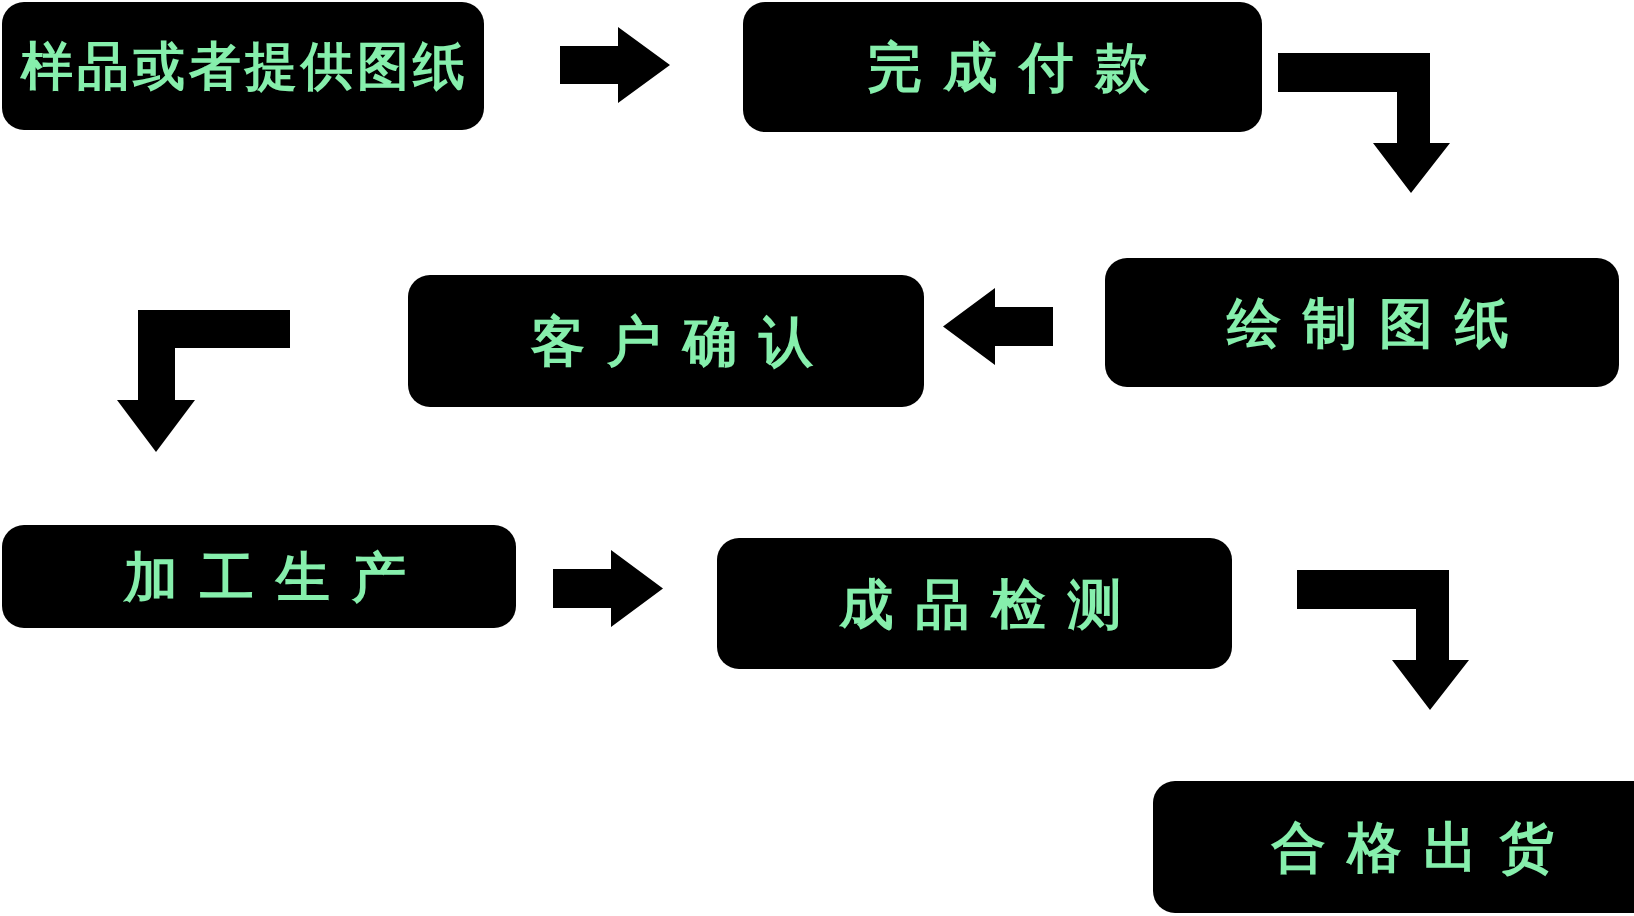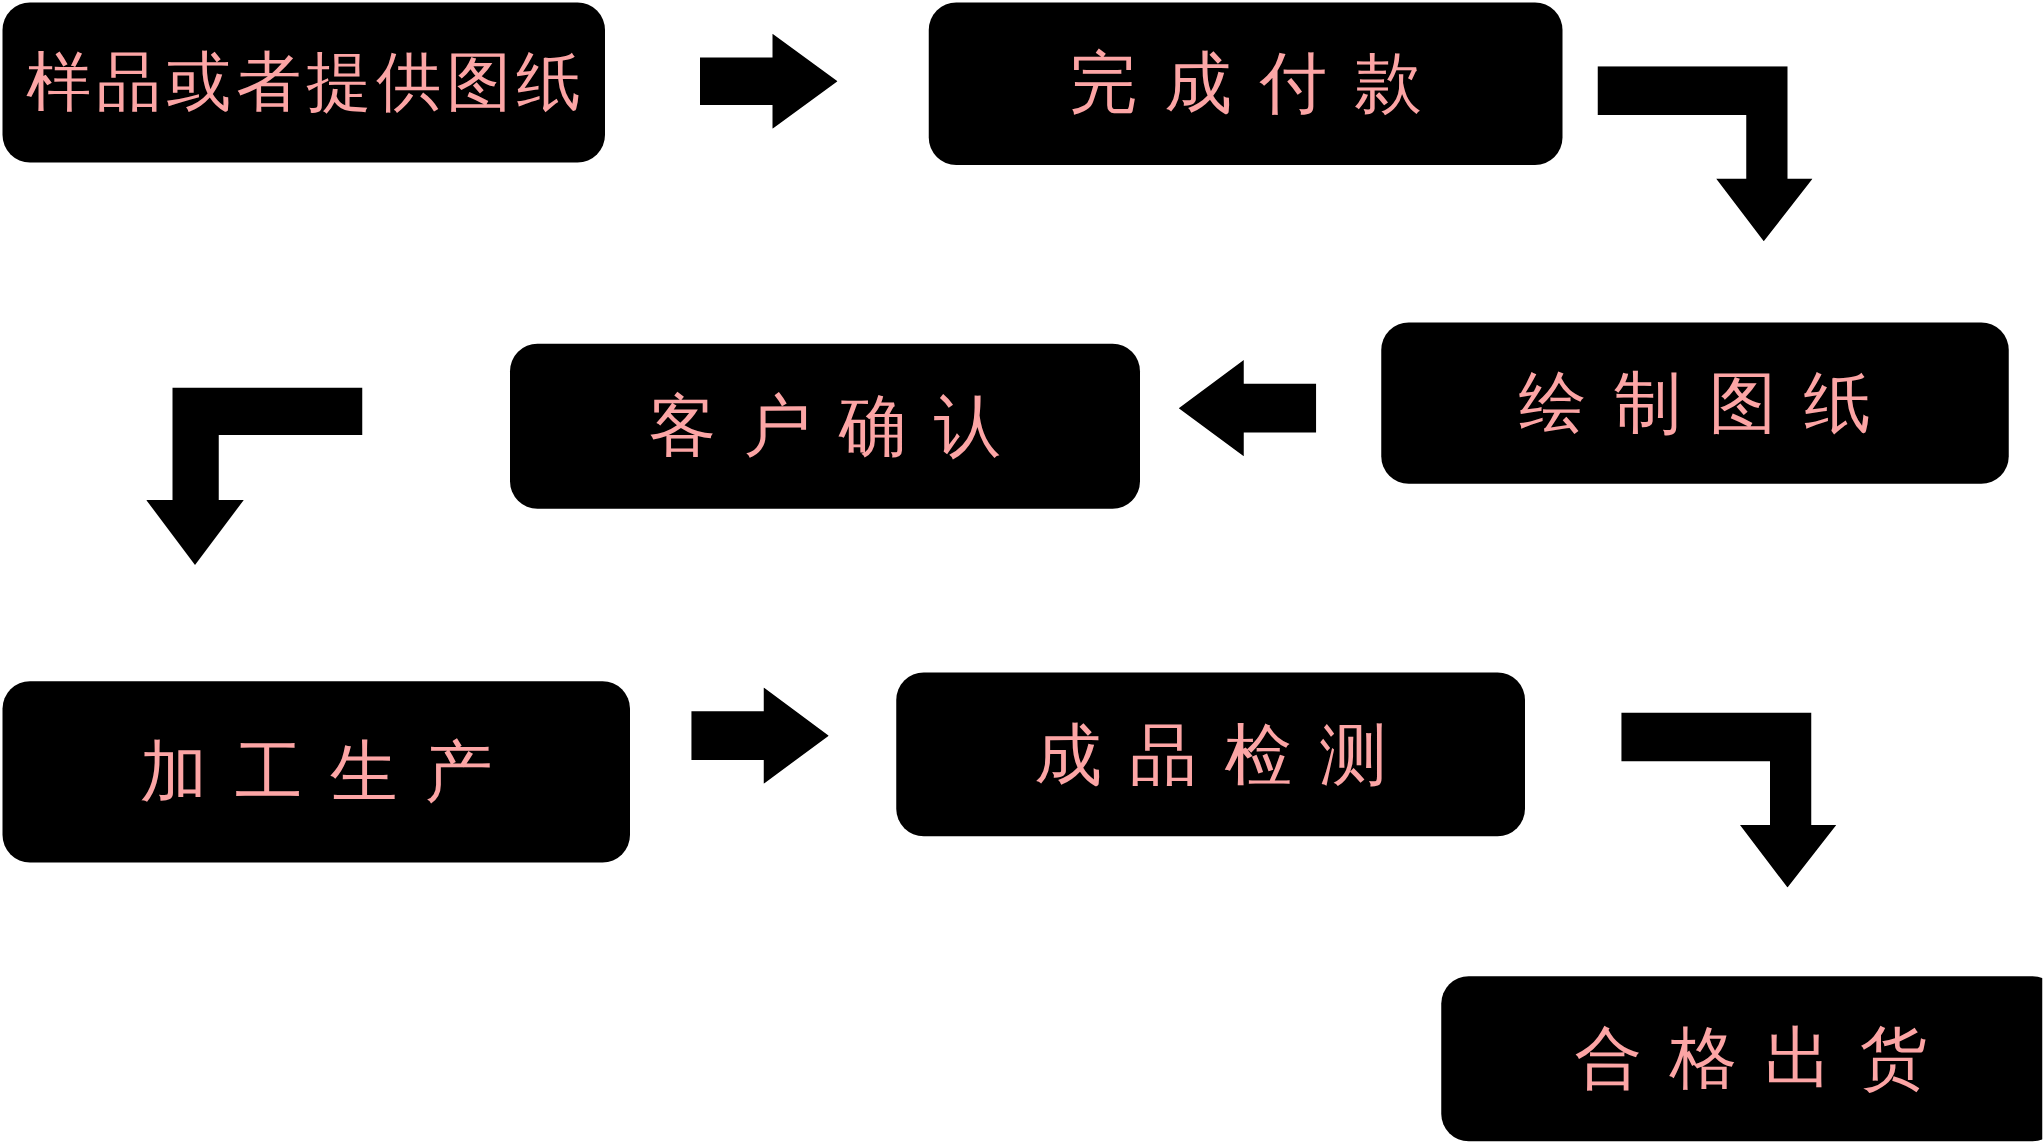--- a/index.html
+++ b/index.html
@@ -11,40 +11,40 @@
   .canvas {
     position: relative;
     width: 1634px;
     height: 916px;
     background: #ffffff;
     overflow: hidden;
   }
   .node {
     position: absolute;
     background: #000000;
-    color: #fca5a5;
+    color: #86efac;
     border-radius: 22px;
     display: flex;
     align-items: center;
     justify-content: center;
-    font-weight: normal;
+    font-weight: bold;
     font-size: 54px;
     line-height: 1;
     white-space: nowrap;
   }
   
   .tight { letter-spacing: 4px; padding-left: 4px; font-size: 52px; }
   
-  .spaced { letter-spacing: 22px; padding-left: 22px; }
+  .spaced { letter-spacing: 22px; padding-left: 34px; }
 
   .node1 { left: 2px;    top: 2px;   width: 478px; height: 128px; }
   .node2 { left: 743px;  top: 2px;   width: 485px; height: 130px; }
   .node3 { left: 1105px; top: 258px; width: 480px; height: 129px; }
   .node4 { left: 408px;  top: 260px; width: 482px; height: 132px; margin-top: 15px; }
-  .node5 { left: 2px;    top: 545px; width: 480px; height: 145px; }
+  .node5 { left: 2px;    top: 525px; width: 480px; height: 103px; }
   .node6 { left: 717px;  top: 538px; width: 481px; height: 131px; }
   .node7 { left: 1153px; top: 781px; width: 473px; height: 132px; }
 
   .arrow { position: absolute; display: block; }
   .arrow polygon { fill: #000000; }
 
   .a1 { left: 560px;  top: 27px;  }
   .a2 { left: 1278px; top: 53px;  }
   .a3 { left: 943px;  top: 288px; }
   .a4 { left: 117px;  top: 310px; }

